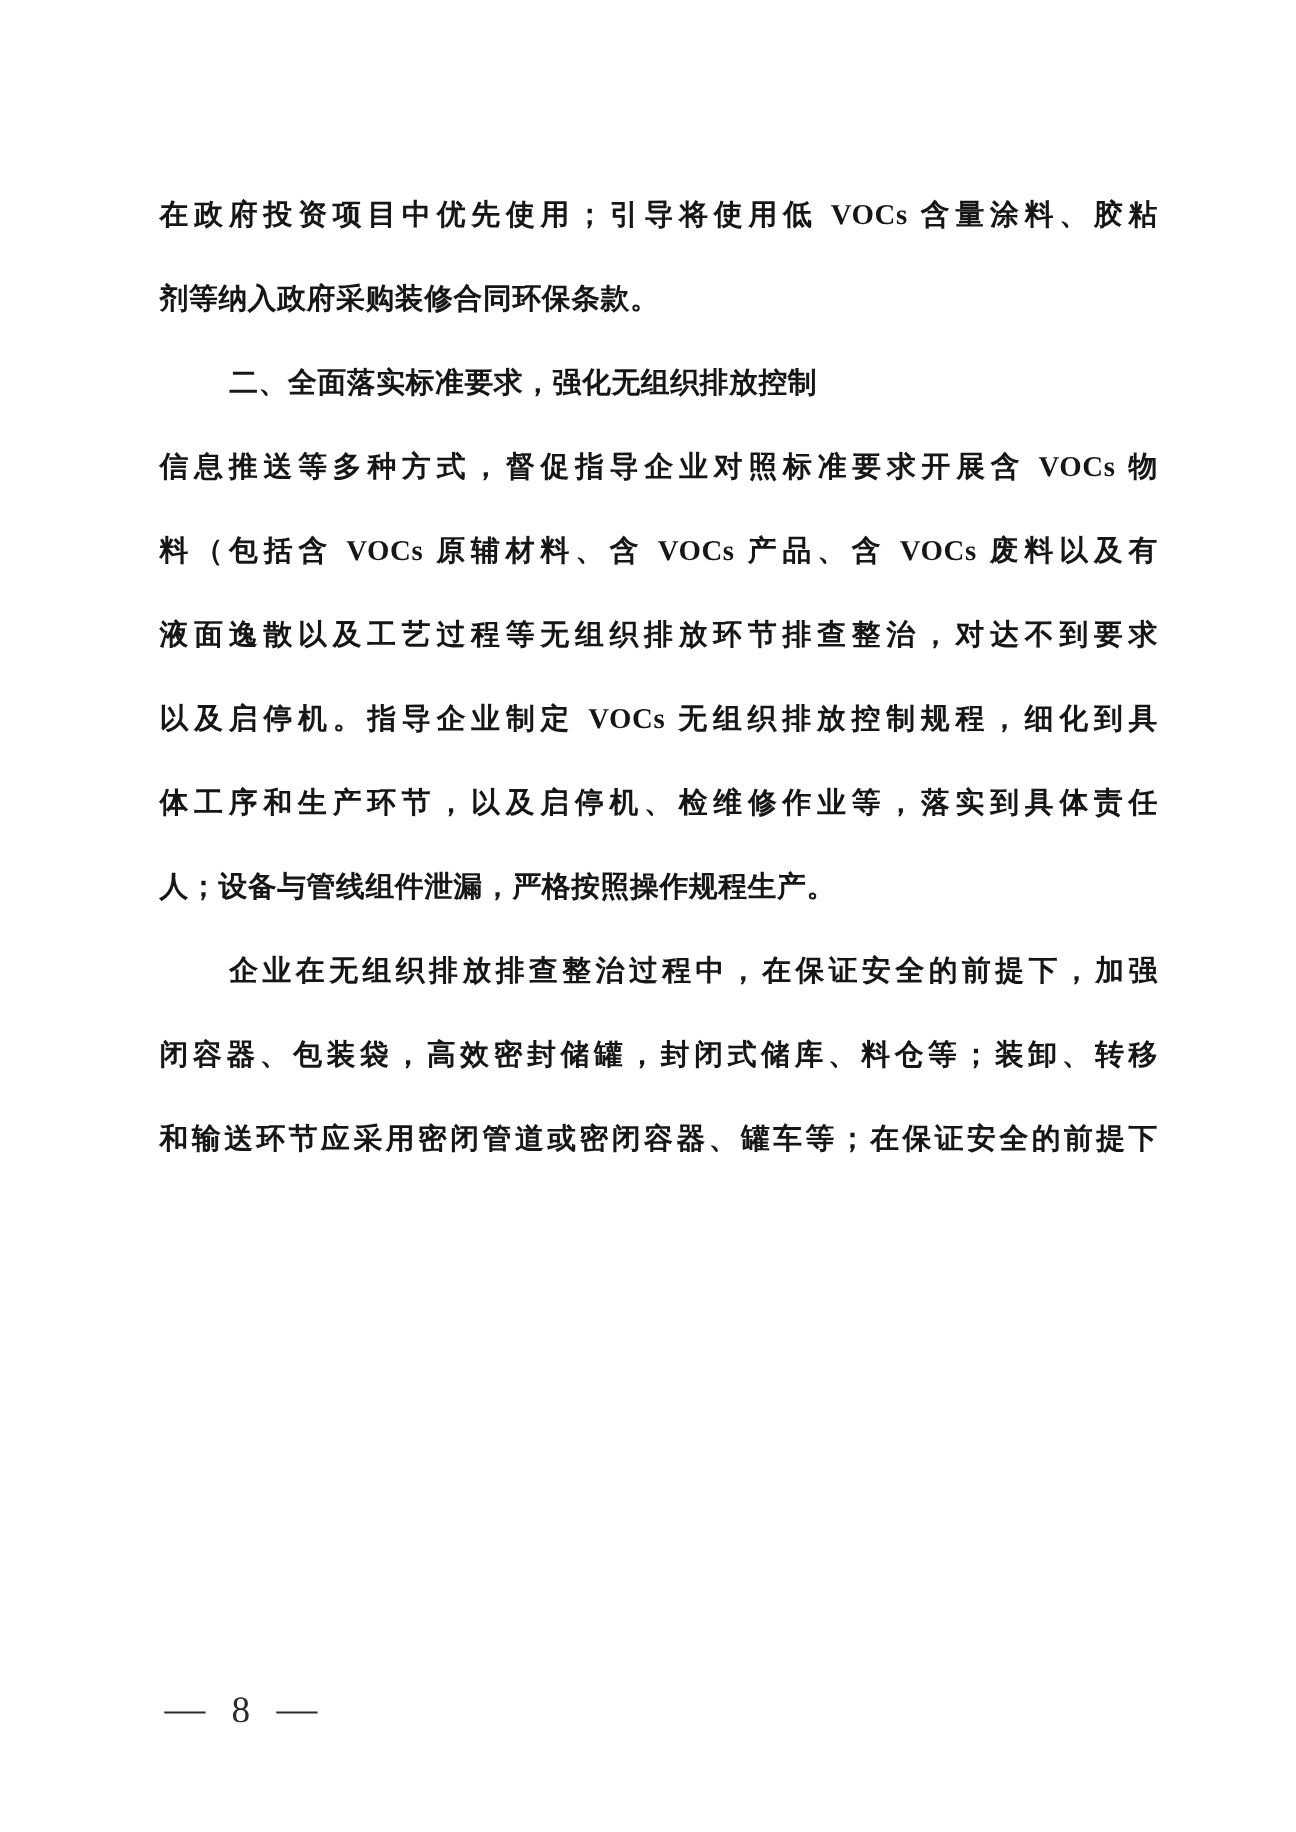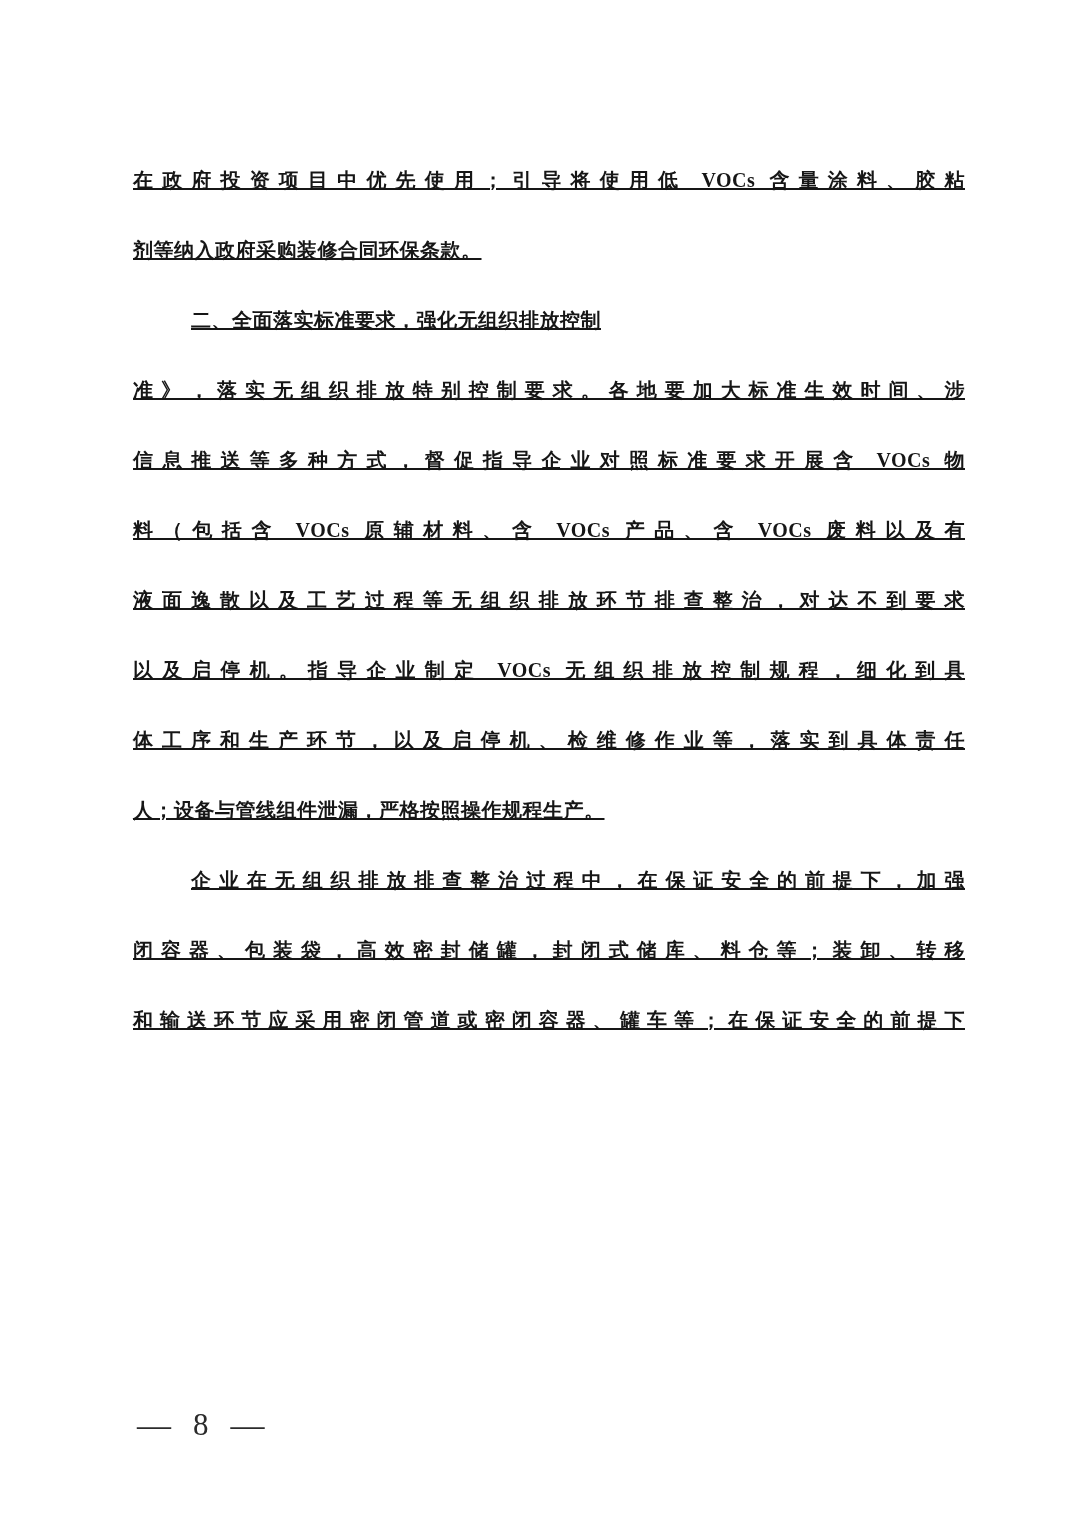--- a/index.html
+++ b/index.html
@@ -16,27 +16,26 @@
     font-family: "Liberation Serif", serif;
     color: #161616;
   }
   .body-text {
     position: absolute;
     left: 133px;
     top: 145px;
     width: 832px;
   }
   .line {
-    font-size: 20px;
+    font-size: 24px;
     font-weight: 600;
     height: 70px;
     line-height: 70px;
     white-space: nowrap;
     letter-spacing: 0.5px;
-    text-decoration: underline;
   }
   .line.fill {
     white-space: normal;
     text-align: justify;
     text-align-last: justify;
     word-break: break-all;
   }
   .line.indent {
     padding-left: 58px;
   }
@@ -63,21 +62,20 @@
 </style>
 </head>
 <body>
 
 <div class="page">
 
   <div class="body-text">
     <div class="line fill">在政府投资项目中优先使用；引导将使用低 VOCs 含量涂料、胶粘</div>
     <div class="line">剂等纳入政府采购装修合同环保条款。</div>
     <div class="line indent">二、全面落实标准要求，强化无组织排放控制</div>
-    <div class="line fill">准》，落实无组织排放特别控制要求。各地要加大标准生效时间、涉</div>
     <div class="line fill">信息推送等多种方式，督促指导企业对照标准要求开展含 VOCs 物</div>
     <div class="line fill">料（包括含 VOCs 原辅材料、含 VOCs 产品、含 VOCs 废料以及有</div>
     <div class="line fill">液面逸散以及工艺过程等无组织排放环节排查整治，对达不到要求</div>
     <div class="line fill">以及启停机。指导企业制定 VOCs 无组织排放控制规程，细化到具</div>
     <div class="line fill">体工序和生产环节，以及启停机、检维修作业等，落实到具体责任</div>
     <div class="line">人；设备与管线组件泄漏，严格按照操作规程生产。</div>
     <div class="line fill indent">企业在无组织排放排查整治过程中，在保证安全的前提下，加强</div>
     <div class="line fill">闭容器、包装袋，高效密封储罐，封闭式储库、料仓等；装卸、转移</div>
     <div class="line fill">和输送环节应采用密闭管道或密闭容器、罐车等；在保证安全的前提下</div>
   </div>

